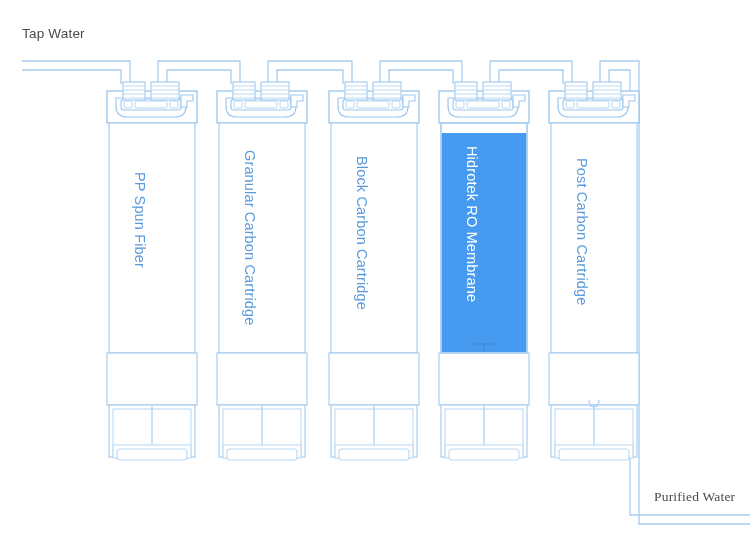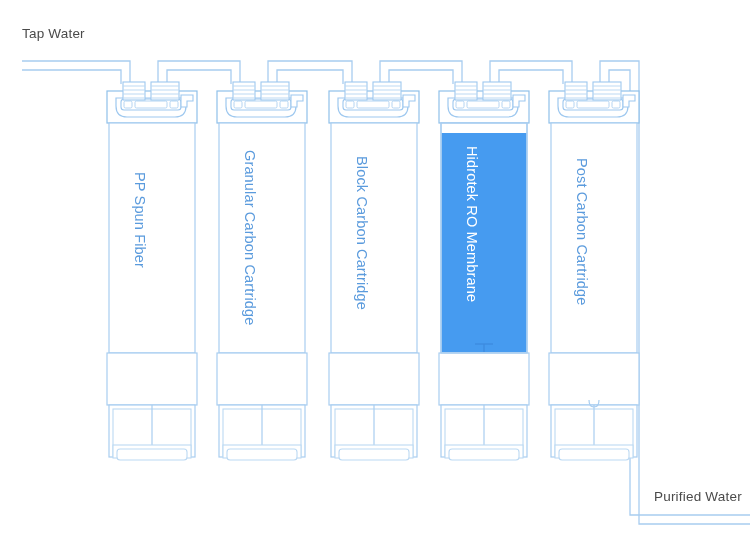--- a/index.html
+++ b/index.html
@@ -27,21 +27,21 @@
   }
   .ext-label {
     position: absolute;
     font-family: "Liberation Sans", sans-serif;
     font-size: 13.5px;
     color: #4a4a4a;
     white-space: nowrap;
     letter-spacing: 0.2px;
   }
   #tap-water-label { left: 22px; top: 26px; }
-  #purified-water-label { left: 654px; top: 489px; }
+  #purified-water-label { left: 654px; top: 489px; font-family: Liberation Serif, serif; }
   .cart-label {
     position: absolute;
     font-family: "Liberation Sans", sans-serif;
     font-size: 14.5px;
     white-space: nowrap;
     transform-origin: 0 0;
     transform: rotate(90deg);
     letter-spacing: 0.15px;
     color: #5b9bdd;
   }

